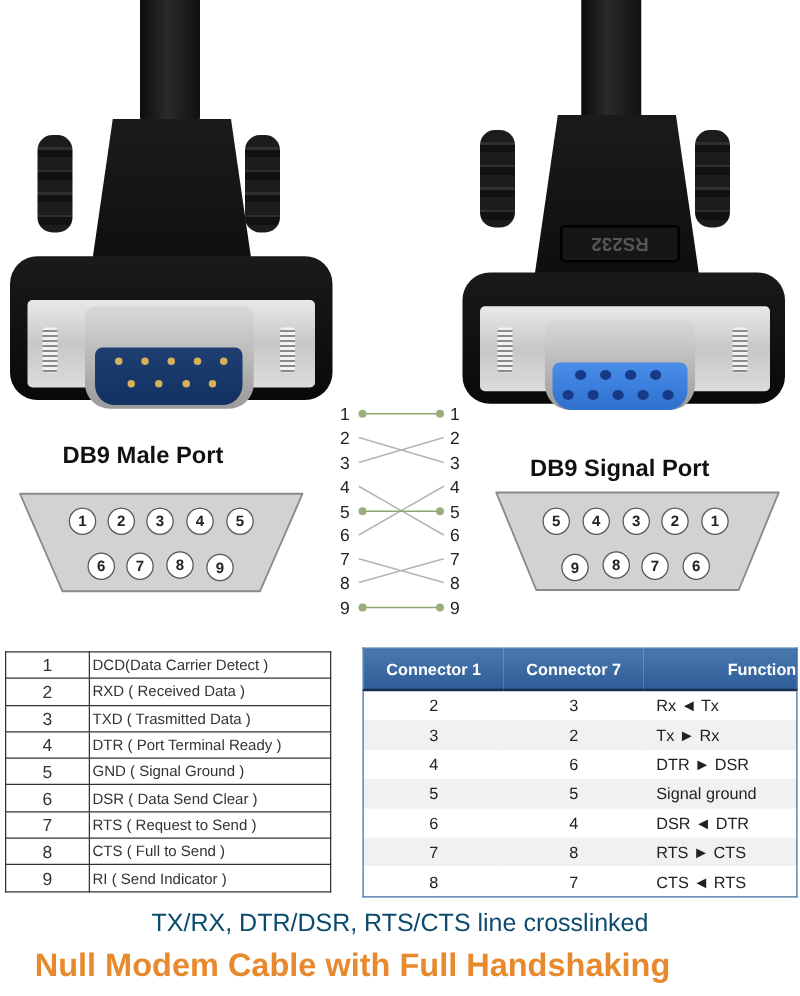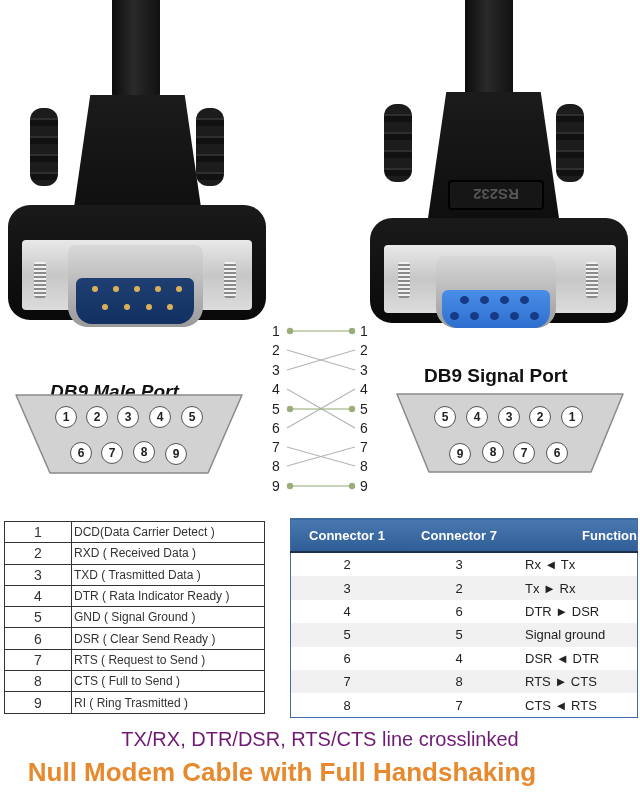--- a/index.html
+++ b/index.html
@@ -31,21 +31,21 @@
   .pintable td.d{width:190px;padding-left:2px;}
   
   .xtable{position:absolute;left:290px;top:518px;width:348px;border:1px solid #3f6ca3;}
   .xtable th{background:linear-gradient(180deg,#4a79b0,#2e5d97);color:#fff;font-size:13px;font-weight:bold;height:32px;text-align:right;padding:0;border-bottom:2px solid #1b2f4a;}
   .xtable td{font-size:13px;color:#222;height:23.4px;padding:0;}
   .xtable tr:nth-child(even) td{background:#f1f1f1;}
   .xtable tr:nth-child(odd) td{background:#ffffff;}
   .c1{width:112px;text-align:center;margin-top:23px;}
   .c2{width:112px;text-align:center;}
   .c3{padding-left:10px !important;}
-  .cap1{position:absolute;left:0;width:640px;text-align:center;top:728px;font-size:20px;color:#701a75;}
+  .cap1{position:absolute;left:0;width:640px;text-align:center;top:728px;font-size:20px;color:#0c4a6e;}
   .cap2{position:absolute;left:0;width:564px;text-align:center;top:757px;font-size:26px;font-weight:bold;color:#e7892c;}
 </style>
 </head>
 <body>
 
 <div class="abs" style="left:0;top:0;width:280px;height:330px;">
   <div class="cable" style="left:112px;top:0;width:48px;height:100px;"></div>
   <div class="screw" style="left:30px;top:108px;"></div>
   <div class="screw" style="left:196px;top:108px;"></div>
   <div class="boot" style="left:70px;top:95px;width:135px;height:140px;clip-path:polygon(15% 0,85% 0,100% 100%,0 100%);"></div>
@@ -84,21 +84,21 @@
       <div class="hole" style="left:58px;top:6px"></div>
       <div class="hole" style="left:78px;top:6px"></div>
     <div class="hole" style="left:8px;top:22px"></div>
       <div class="hole" style="left:28px;top:22px"></div>
       <div class="hole" style="left:48px;top:22px"></div>
       <div class="hole" style="left:68px;top:22px"></div>
       <div class="hole" style="left:88px;top:22px"></div>
   </div>
 </div>
 
-<div class="port-title" style="left:50px;top:381px;font-style:italic;">DB9 Male Port</div>
+<div class="port-title" style="left:50px;top:354px;">DB9 Male Port</div>
 <svg class="trap" style="left:14px;top:393px;" width="230" height="82">
   <polygon points="2,2 228,2 194,80 36,80" fill="#d2d2d2" stroke="#8a8a8a" stroke-width="1.5" stroke-linejoin="round"></polygon>
 </svg>
 <div>
   <div class="pincircle" style="left:55px;top:406px;">1</div>
   <div class="pincircle" style="left:86px;top:406px;">2</div>
   <div class="pincircle" style="left:117px;top:406px;">3</div>
   <div class="pincircle" style="left:149px;top:406px;">4</div>
   <div class="pincircle" style="left:181px;top:406px;">5</div>
   <div class="pincircle" style="left:70px;top:442px;">6</div>
@@ -176,41 +176,41 @@
     <tr>
         <td class="n">2</td>
         <td class="d">RXD ( Received Data )</td>
       </tr>
     <tr>
         <td class="n">3</td>
         <td class="d">TXD ( Trasmitted Data )</td>
       </tr>
     <tr>
         <td class="n">4</td>
-        <td class="d">DTR ( Rata Indicator Ready )</td>
+        <td class="d">DTR ( Port Terminal Ready )</td>
       </tr>
     <tr>
         <td class="n">5</td>
         <td class="d">GND ( Signal Ground )</td>
       </tr>
     <tr>
         <td class="n">6</td>
-        <td class="d">DSR ( Clear Send Ready )</td>
+        <td class="d">DSR ( Data Send Clear )</td>
       </tr>
     <tr>
         <td class="n">7</td>
         <td class="d">RTS ( Request to Send )</td>
       </tr>
     <tr>
         <td class="n">8</td>
         <td class="d">CTS ( Full to Send )</td>
       </tr>
     <tr>
         <td class="n">9</td>
-        <td class="d">RI ( Ring Trasmitted )</td>
+        <td class="d">RI ( Send Indicator )</td>
       </tr>
   </tbody>
 </table>
 
 <table class="xtable">
   <thead>
     <tr>
       <th class="c1" style="text-align:center;">Connector 1</th>
       <th class="c2" style="text-align:center;">Connector 7</th>
       <th class="c3">Function</th>

